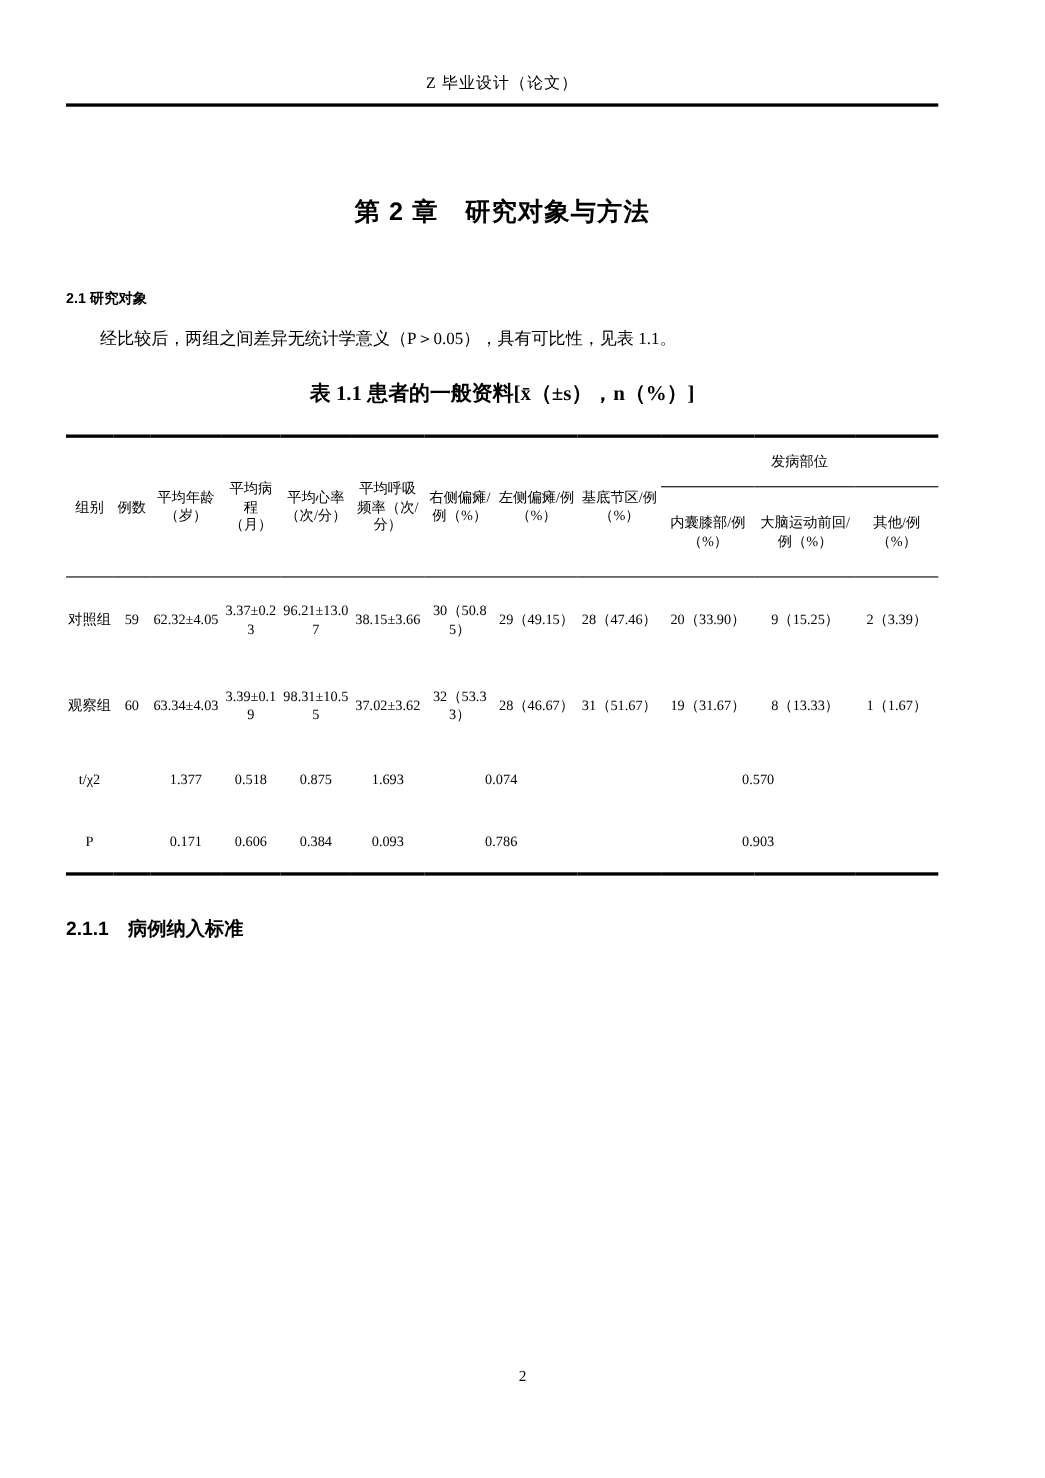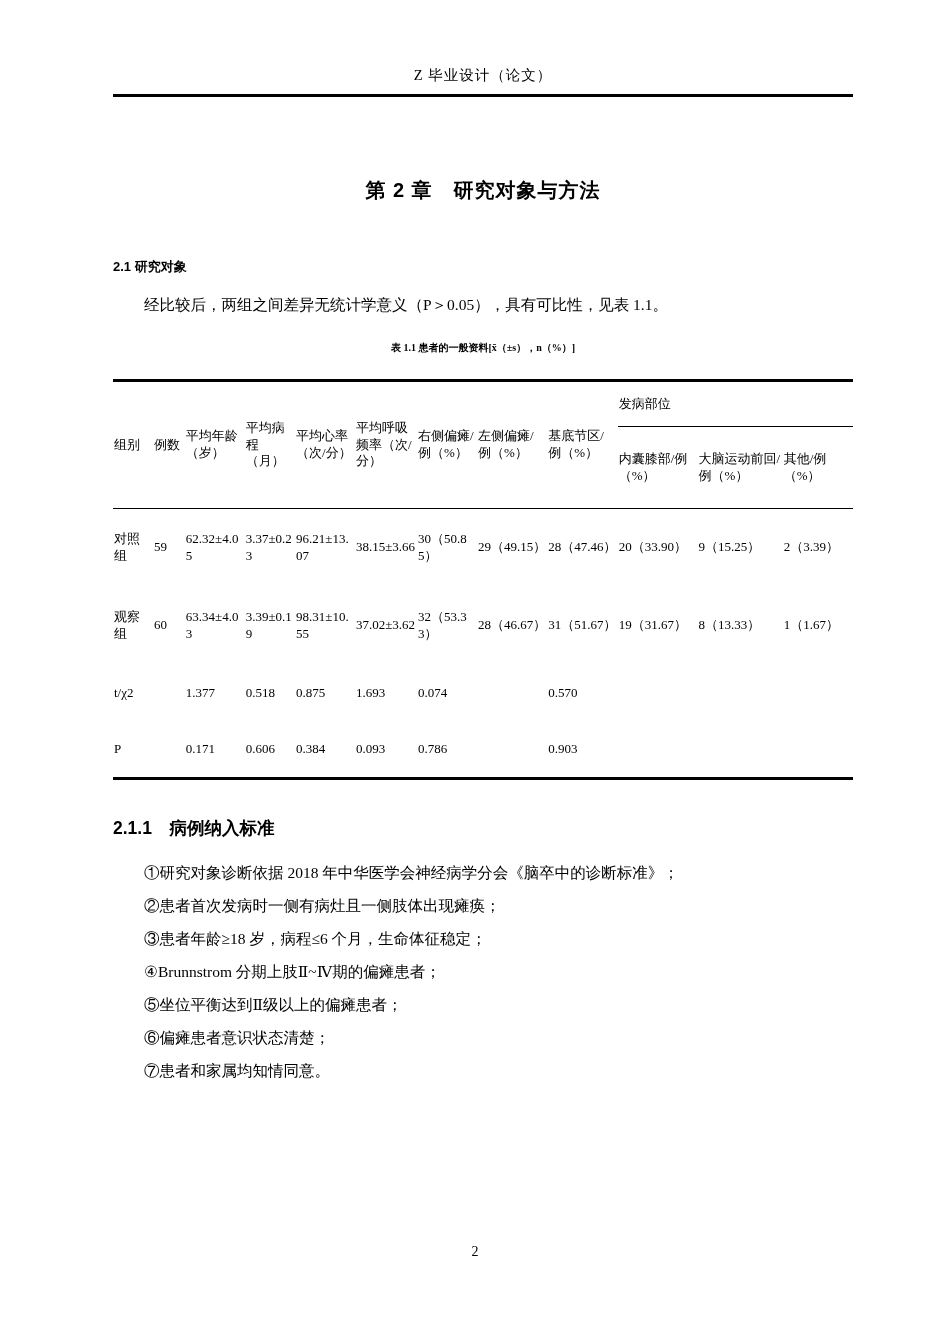--- a/index.html
+++ b/index.html
@@ -5,36 +5,36 @@
   * { margin:0; padding:0; box-sizing:border-box; }
   html,body { background:#e8e8e8; }
   .page {
     position:relative;
     width:950px; height:1344px;
     margin:0 auto;
     background:#ffffff;
     color:#000;
     font-family:"Liberation Serif","DejaVu Serif",serif;
   }
-  .content { padding:66px 97px 0 113px; }
+  .content { padding:66px 97px 0 60px; }
 
   .running-header {
     text-align:center;
     font-size:14.5px;
     padding-bottom:9px;
     border-bottom:3px solid #000;
     letter-spacing:1px;
   }
 
   .chapter-title {
     margin-top:80px;
     text-align:center;
     font-family:"Liberation Sans","DejaVu Sans",sans-serif;
     font-weight:bold;
-    font-size:20px;
+    font-size:23px;
     letter-spacing:1px;
   }
 
   .section-heading {
     margin-top:54px;
     font-family:"Liberation Sans","DejaVu Sans",sans-serif;
     font-weight:bold;
     font-size:13px;
   }
 
@@ -44,35 +44,35 @@
     line-height:33px;
     text-align:justify;
     text-indent:2em;
   }
   .body-para.tight { margin-top:12px; }
 
   .table-caption {
     margin-top:20px;
     text-align:center;
     font-weight:bold;
-    font-size:10px;
+    font-size:19px;
   }
 
   table.patients-table {
     margin-top:24px;
     width:100%;
     border-collapse:collapse;
     border-top:3px solid #000;
     border-bottom:3px solid #000;
     font-size:13px;
   }
   table.patients-table th,
   table.patients-table td {
     font-weight:normal;
-    text-align:left;
+    text-align:center;
     vertical-align:middle;
     word-break:break-all;
     line-height:1.3;
     padding:2px 1px;
   }
   table.patients-table thead th { border-bottom:1px solid #000; }
   table.patients-table thead tr.group-row th.site-group { height:46px; }
   table.patients-table thead tr.sub-row th { height:82px; }
   table.patients-table tbody tr.data-row td { height:78px; }
   table.patients-table tbody tr.stat-row td { height:57px; }
@@ -199,26 +199,17 @@
           <td>0.384</td>
           <td>0.093</td>
           <td colspan="2">0.786</td>
           <td colspan="4">0.903</td>
         </tr>
       </tbody>
     </table>
 
     <h3 class="subsection-heading">2.1.1　病例纳入标准</h3>
 
-    <div class="criteria-list">
-      <div class="criteria-item">①研究对象诊断依据 2018 年中华医学会神经病学分会《脑卒中的诊断标准》；</div>
-      <div class="criteria-item">②患者首次发病时一侧有病灶且一侧肢体出现瘫痪；</div>
-      <div class="criteria-item">③患者年龄≥18 岁，病程≤6 个月，生命体征稳定；</div>
-      <div class="criteria-item">④Brunnstrom 分期上肢Ⅱ~Ⅳ期的偏瘫患者；</div>
-      <div class="criteria-item">⑤坐位平衡达到Ⅱ级以上的偏瘫患者；</div>
-      <div class="criteria-item">⑥偏瘫患者意识状态清楚；</div>
-      <div class="criteria-item">⑦患者和家属均知情同意。</div>
-    </div>
 
   </div>
 
   <div class="page-number">2</div>
 </div>
 
 </body></html>

